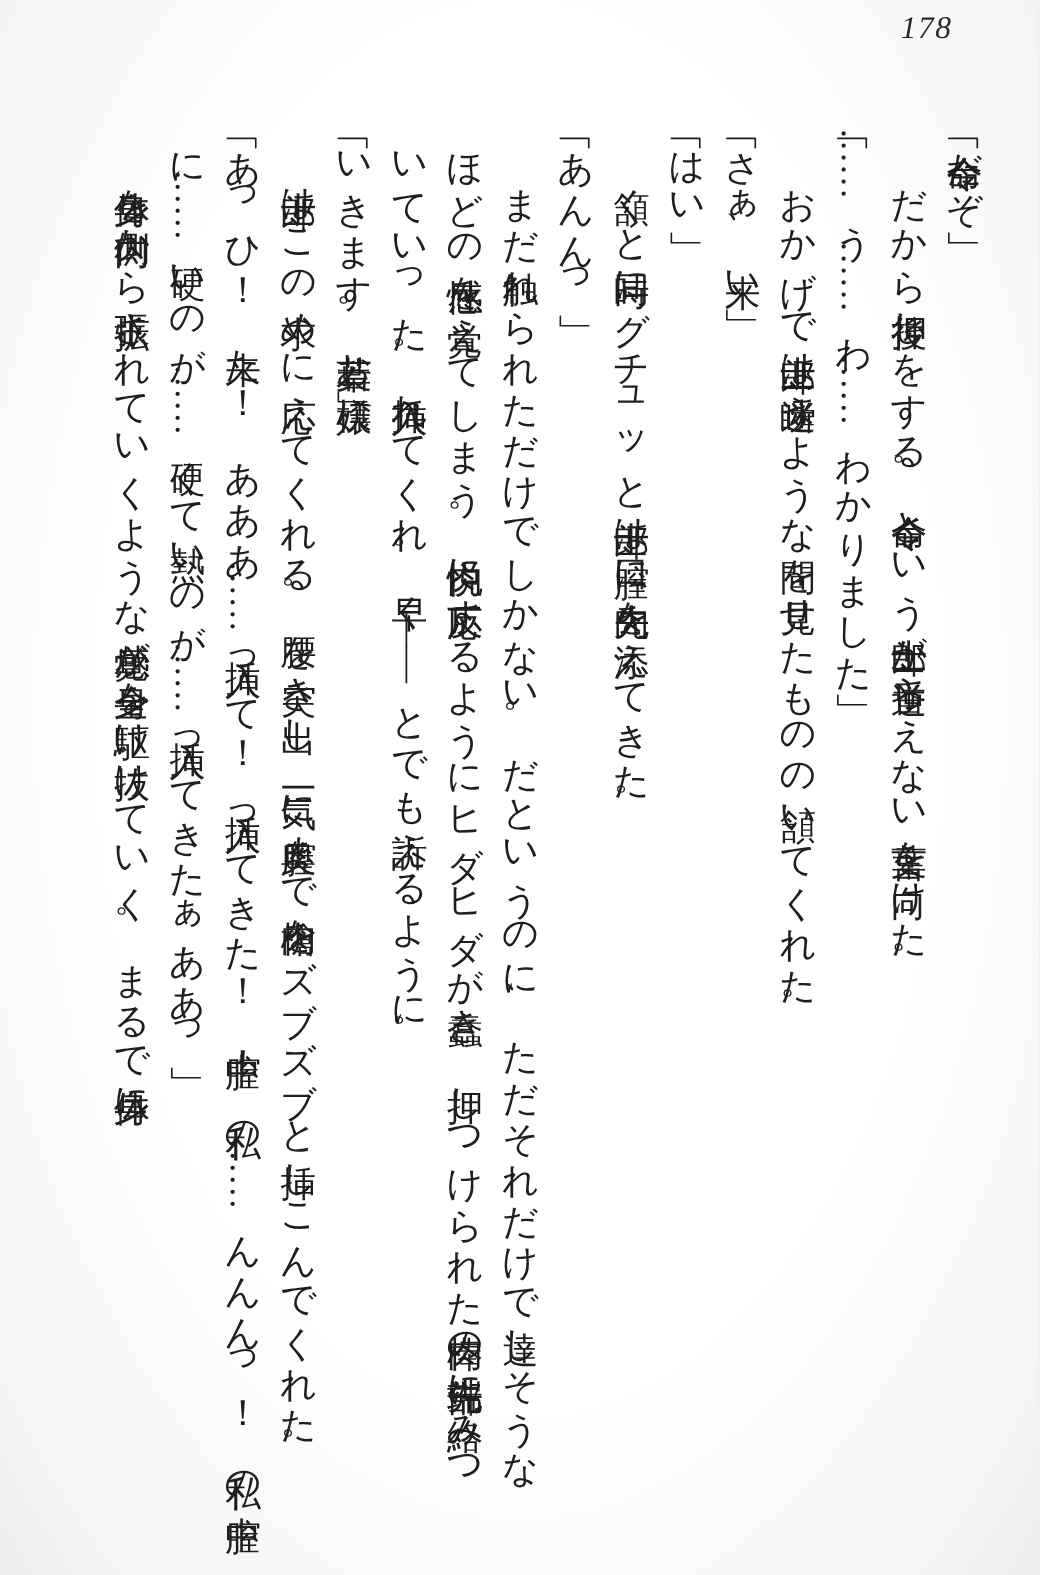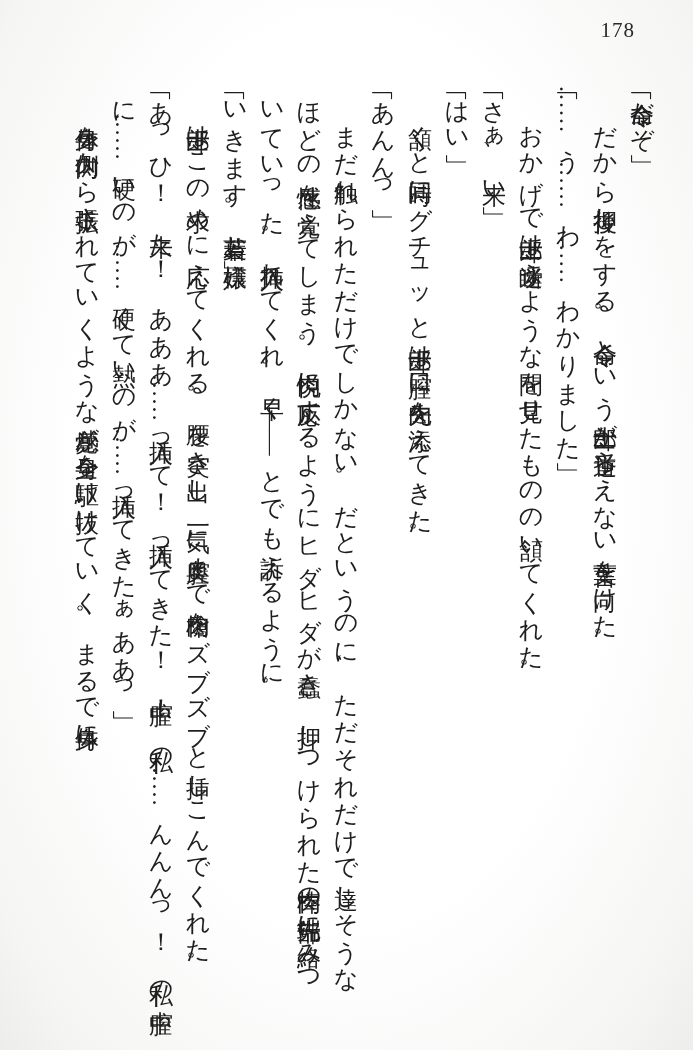--- a/index.html
+++ b/index.html
@@ -13,23 +13,24 @@
     position: relative;
     width: 693px;
     height: 1050px;
     background: radial-gradient(ellipse at 50% 45%, #ffffff 55%, #f5f5f4 88%, #ededec 100%);
     font-family: "Liberation Serif", "DejaVu Serif", serif;
     color: #1e1e1e;
     overflow: hidden;
   }
   .page-number {
     position: absolute;
-    top: 18px;
+    top: 6px;
     right: 58px;
     font-size: 21px;
+    font-style: italic;
     letter-spacing: 1px;
     color: #2a2a2a;
   }
   .text-block {
     position: absolute;
     top: 85px;
     right: 33px;
     height: 916px;
     writing-mode: vertical-rl;
     text-orientation: mixed;

